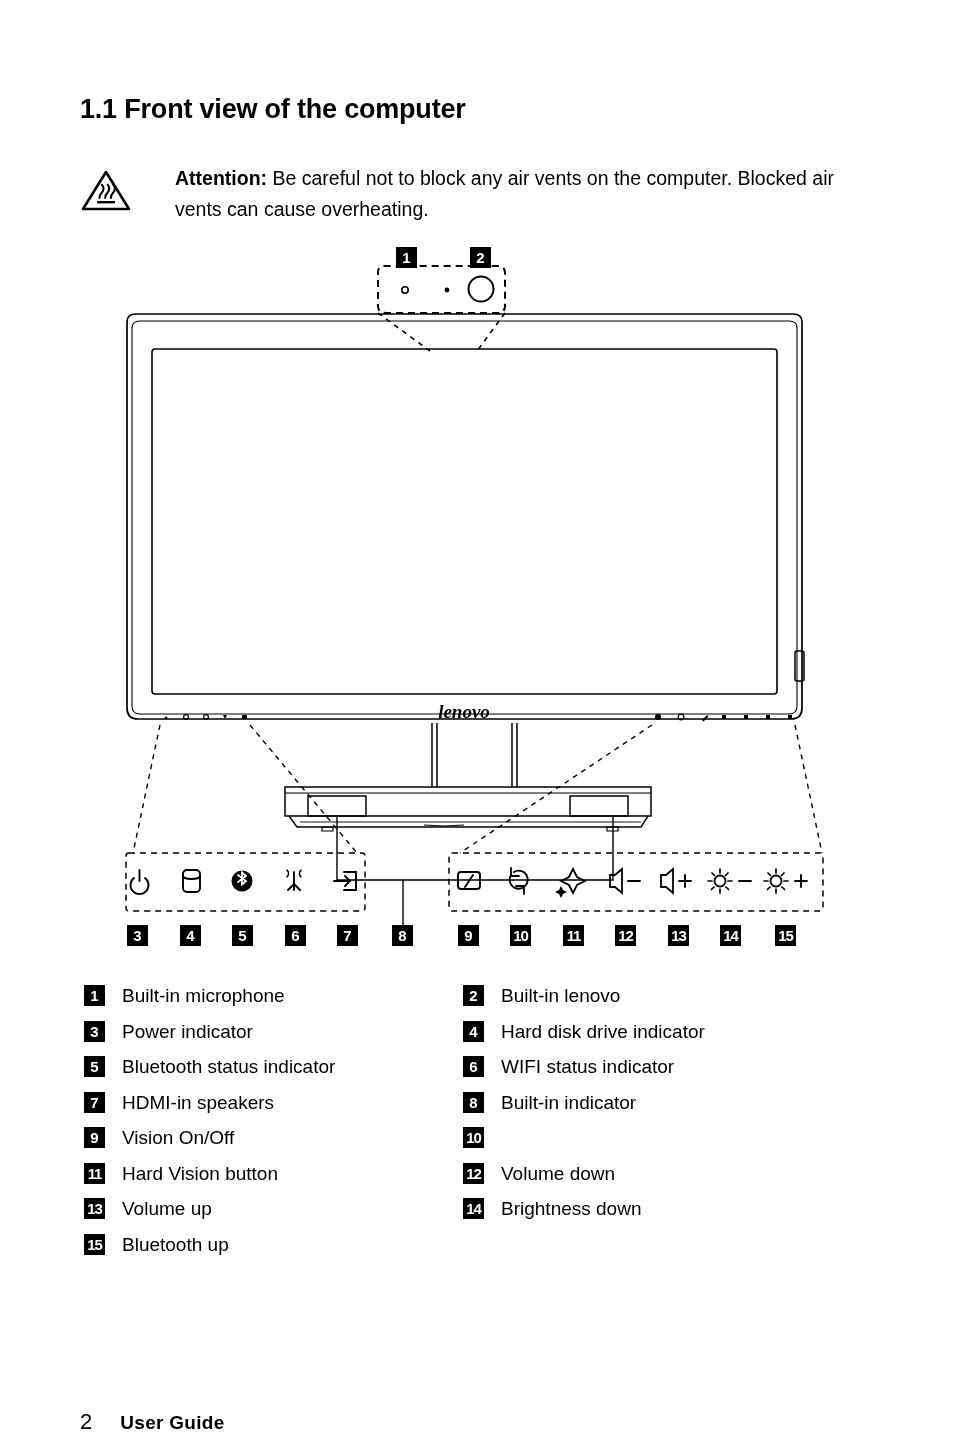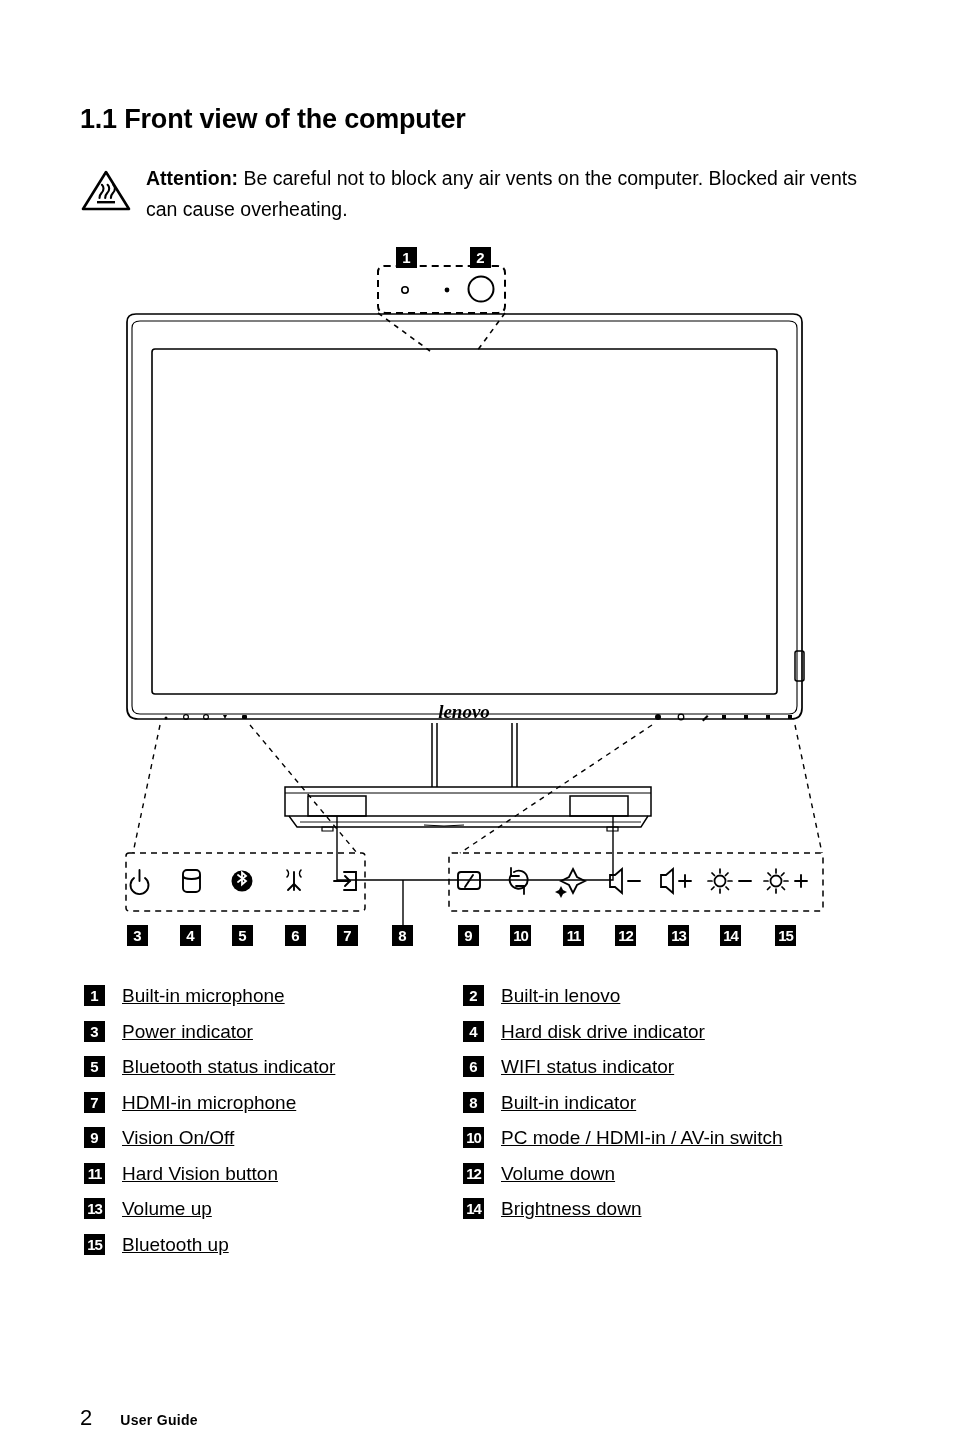--- a/index.html
+++ b/index.html
@@ -18,42 +18,42 @@
 
   .page {
     position: absolute;
     inset: 0;
   }
 
   
   .section-title {
     position: absolute;
     left: 80px;
-    top: 104px;
+    top: 94px;
     font-size: 27px;
     font-weight: bold;
     letter-spacing: -0.2px;
   }
 
   
   .attention-block {
     position: absolute;
     left: 80px;
     top: 163px;
     width: 790px;
   }
   .warn-icon {
     position: absolute;
     left: 0px;
     top: 5px;
     width: 52px;
     height: 44px;
   }
   .attention-text {
-    margin-left: 66px;
+    margin-left: 95px;
     font-size: 19.5px;
     line-height: 31px;
   }
   .attention-text b {
     font-weight: bold;
   }
 
   
   .device-art {
     position: absolute;
@@ -97,21 +97,20 @@
     padding: 0 1px;
     flex: none;
   }
   .badge.wide { letter-spacing: -1.2px; }
 
   .legend-label {
     margin-left: 17px;
     font-size: 19px;
     line-height: 21px;
     white-space: nowrap;
-    text-decoration: underline;
   }
 
   
   .art-badge {
     position: absolute;
     width: 21px;
     height: 21px;
     background: #000000;
     color: #ffffff;
     font-size: 15px;
@@ -128,21 +127,21 @@
     left: 80px;
     top: 1368px;
     display: flex;
     align-items: baseline;
   }
   .footer-page {
     font-size: 22px;
   }
   .footer-label {
     margin-left: 28px;
-    font-size: 14px;
+    font-size: 19px;
     font-weight: bold;
     letter-spacing: 0.3px;
     margin-top: 44px;
   }
 </style>
 </head>
 <body>
 
 <div class="page">
 
@@ -369,36 +368,35 @@
       </div>
       <div class="legend-cell right">
         <span class="badge">6</span>
         <span class="legend-label">WIFI status indicator</span>
       </div>
     </div>
 
     <div class="legend-row">
       <div class="legend-cell left">
         <span class="badge">7</span>
-        <span class="legend-label">HDMI-in microphone</span>
+        <span class="legend-label">HDMI-in speakers</span>
       </div>
       <div class="legend-cell right">
         <span class="badge">8</span>
         <span class="legend-label">Built-in indicator</span>
       </div>
     </div>
 
     <div class="legend-row">
       <div class="legend-cell left">
         <span class="badge">9</span>
         <span class="legend-label">Vision On/Off</span>
       </div>
       <div class="legend-cell right">
         <span class="badge wide">10</span>
-        <span class="legend-label">PC mode / HDMI-in / AV-in switch</span>
       </div>
     </div>
 
     <div class="legend-row">
       <div class="legend-cell left">
         <span class="badge wide">11</span>
         <span class="legend-label">Hard Vision button</span>
       </div>
       <div class="legend-cell right">
         <span class="badge wide">12</span>

